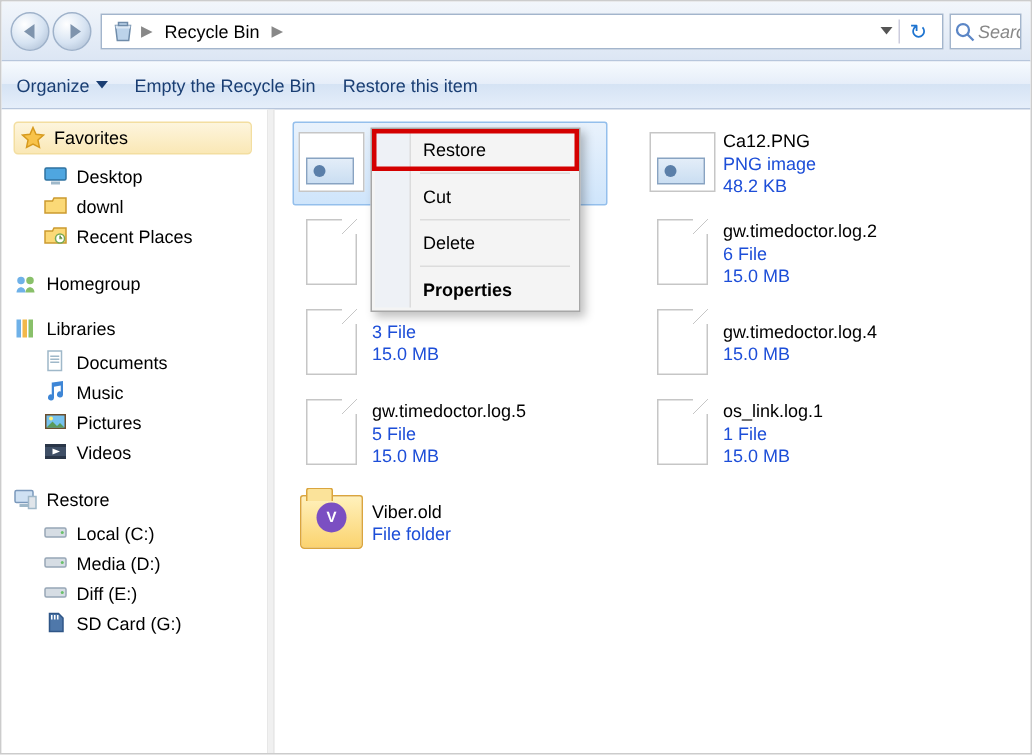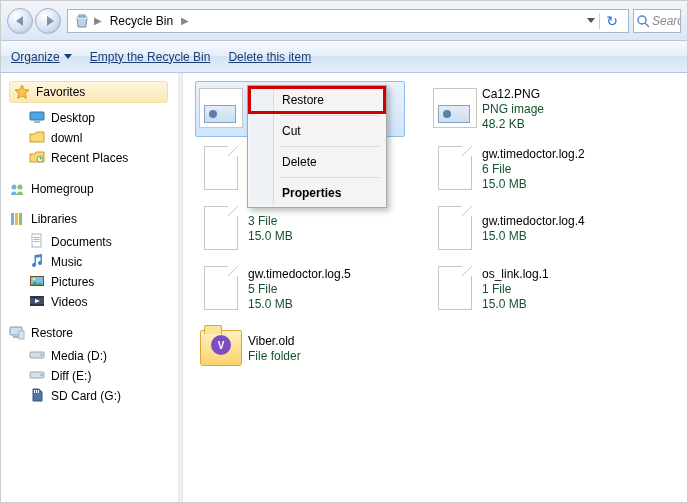--- a/index.html
+++ b/index.html
@@ -18,42 +18,42 @@
   .crumb-sep { color: #888; padding: 0 2px; font-size: 10px; }
   .recycle-svg { width: 16px; height: 16px; }
   .addr-right { margin-left: auto; display: flex; align-items: center; gap: 4px; }
   .dropdown-tri { width: 0; height: 0; border-left: 4px solid transparent; border-right: 4px solid transparent; border-top: 5px solid #555; }
   .refresh { color: #1e74d0; font-size: 14px; padding: 0 6px; border-left: 1px solid #ccd; height: 100%; display: flex; align-items: center; }
   .searchbox { width: 48px; height: 24px; border: 1px solid #a3b5cc; background: #fff; margin-left: 4px; display: flex; align-items: center; padding-left: 18px; position: relative; color: #888; font-style: italic; overflow: hidden; }
   .searchbox .glass { position: absolute; left: 2px; top: 4px; }
 
   
   .toolbar { height: 32px; background: linear-gradient(#f6fafe, #e6eef9 48%, #d5e3f4 49%, #e5eefa); border-bottom: 1px solid #b7c6dc; display: flex; align-items: center; padding: 0 10px; gap: 18px; color: #1a3e73; }
-  .toolbar-item { display: flex; align-items: center; gap: 4px; cursor: default; text-decoration: underline; }
+  .toolbar-item { display: flex; align-items: center; gap: 4px; cursor: default; }
   .toolbar-item .tri { width:0;height:0;border-left:4px solid transparent;border-right:4px solid transparent;border-top:5px solid #1a3e73; }
 
   
   .bodyarea { display: flex; height: calc(100% - 72px); }
   .navpane { width: 178px; background: #fff; border-right: 1px solid #e7e7e7; padding: 8px 0 23px 8px; overflow-y: auto; position: relative; }
   .splitter { width: 4px; background: #f0f0f0; cursor: ew-resize; border-right: 1px solid #e7e7e7; }
 
   .tree-group { margin-bottom: 14px; }
   .tree-head { display: flex; align-items: center; gap: 6px; margin-bottom: 4px; }
   .tree-head.fav { background: linear-gradient(#fdf5dd, #fae8b6); border: 1px solid #f3dea0; border-radius: 3px; padding: 2px 4px; margin-right: 10px; }
   .tree-item { display: flex; align-items: flex-end; gap: 6px; padding: 2px 0 2px 20px; }
   .icon16 { width: 16px; height: 16px; flex-shrink: 0; }
 
   
   .content { flex: 1; padding: 8px 12px; position: relative; overflow: auto; }
   .filegrid { display: flex; flex-wrap: wrap; gap: 4px 24px; align-content: flex-start; }
   .tile { width: 210px; height: 56px; display: flex; gap: 4px; padding: 2px; border: 1px solid transparent; border-radius: 2px; }
   .tile.selected { background: linear-gradient(#e9f2fc, #cfe5fb); border-color: #94bfec; }
   .tile .thumb { width: 46px; height: 48px; display:flex; align-items:center; justify-content:center; flex-shrink: 0; }
   .tile .meta { display: flex; flex-direction: column; justify-content: center; line-height: 15px; }
-  .tile .meta .sub { color: #14532d; }
+  .tile .meta .sub { color: #1d4ed8; }
 
   
   .page-icon { width: 34px; height: 44px; background: #fff; border: 1px solid #c6c6c6; position: relative; }
   .page-icon::before { content: ""; position: absolute; right: -1px; top: -1px; width: 10px; height: 10px; background: linear-gradient(135deg, #fff 0 48%, #c6c6c6 50%, #fff 52%); }
   .png-thumb { width: 44px; height: 40px; background:#fff; border:1px solid #c6c6c6; display:flex; align-items:flex-end; justify-content:flex-start; padding:4px; }
   .png-inner { width: 32px; height: 18px; border:1px solid #88a3c2; background: linear-gradient(#e3edf8,#cadef2); position:relative; }
   .png-inner::before { content:""; position:absolute; left:4px; top:4px; width:8px;height:8px;border-radius:50%;background:#5b7fa9; }
   .folder-icon { width: 42px; height: 36px; background: linear-gradient(#fff1bc, #fbd36f); border-radius: 2px 2px 3px 3px; border:1px solid #daa53e; position: relative; }
   .folder-icon::before { content:""; position:absolute; left:3px; top:-6px; width:16px; height:8px; background:#fbe39a; border:1px solid #daa53e; border-bottom:none; border-radius:2px 2px 0 0; }
   .folder-icon .vib { position:absolute; left:10px; top:4px; width:20px;height:20px;border-radius:50%;background:#7b4fc2;display:flex;align-items:center;justify-content:center;color:#fff;font-weight:bold;font-size:10px; }
@@ -106,21 +106,21 @@
 
 <div class="toolbar">
   <div class="toolbar-item">
     <span>Organize</span>
     <span class="tri"></span>
   </div>
   <div class="toolbar-item">
     <span>Empty the Recycle Bin</span>
   </div>
   <div class="toolbar-item">
-    <span>Delete this item</span>
+    <span>Restore this item</span>
   </div>
 </div>
 
 <div class="bodyarea">
 
   <div class="navpane">
     <div class="tree-group">
       <div class="tree-head fav">
         <span class="icon16 ic-star">
             <svg viewBox="0 0 16 16">
@@ -229,20 +229,29 @@
     <div class="tree-group">
       <div class="tree-head">
         <span class="icon16 ic-comp">
             <svg viewBox="0 0 16 16">
               <rect x="1" y="2" width="12" height="8" rx="1" fill="#cfe1f3" stroke="#7a98bb"></rect>
               <rect x="4" y="11" width="6" height="2" fill="#9fb8c9"></rect>
               <rect x="10" y="6" width="5" height="8" fill="#e0e5ea" stroke="#9fb8c9"></rect>
             </svg>
           </span>
         <span>Restore</span>
+      </div>
+      <div class="tree-item">
+        <span class="icon16 ic-drive">
+            <svg viewBox="0 0 16 16">
+              <rect x="1" y="5" width="14" height="6" rx="1" fill="#d6dde4" stroke="#97a6b6"></rect>
+              <circle cx="12.5" cy="8" r="1" fill="#6ac06a"></circle>
+            </svg>
+          </span>
+        <span>Local (C:)</span>
       </div>
       <div class="tree-item">
         <span class="icon16 ic-drive">
             <svg viewBox="0 0 16 16">
               <rect x="1" y="5" width="14" height="6" rx="1" fill="#d6dde4" stroke="#97a6b6"></rect>
               <circle cx="12.5" cy="8" r="1" fill="#6ac06a"></circle>
             </svg>
           </span>
         <span>Media (D:)</span>
       </div>

